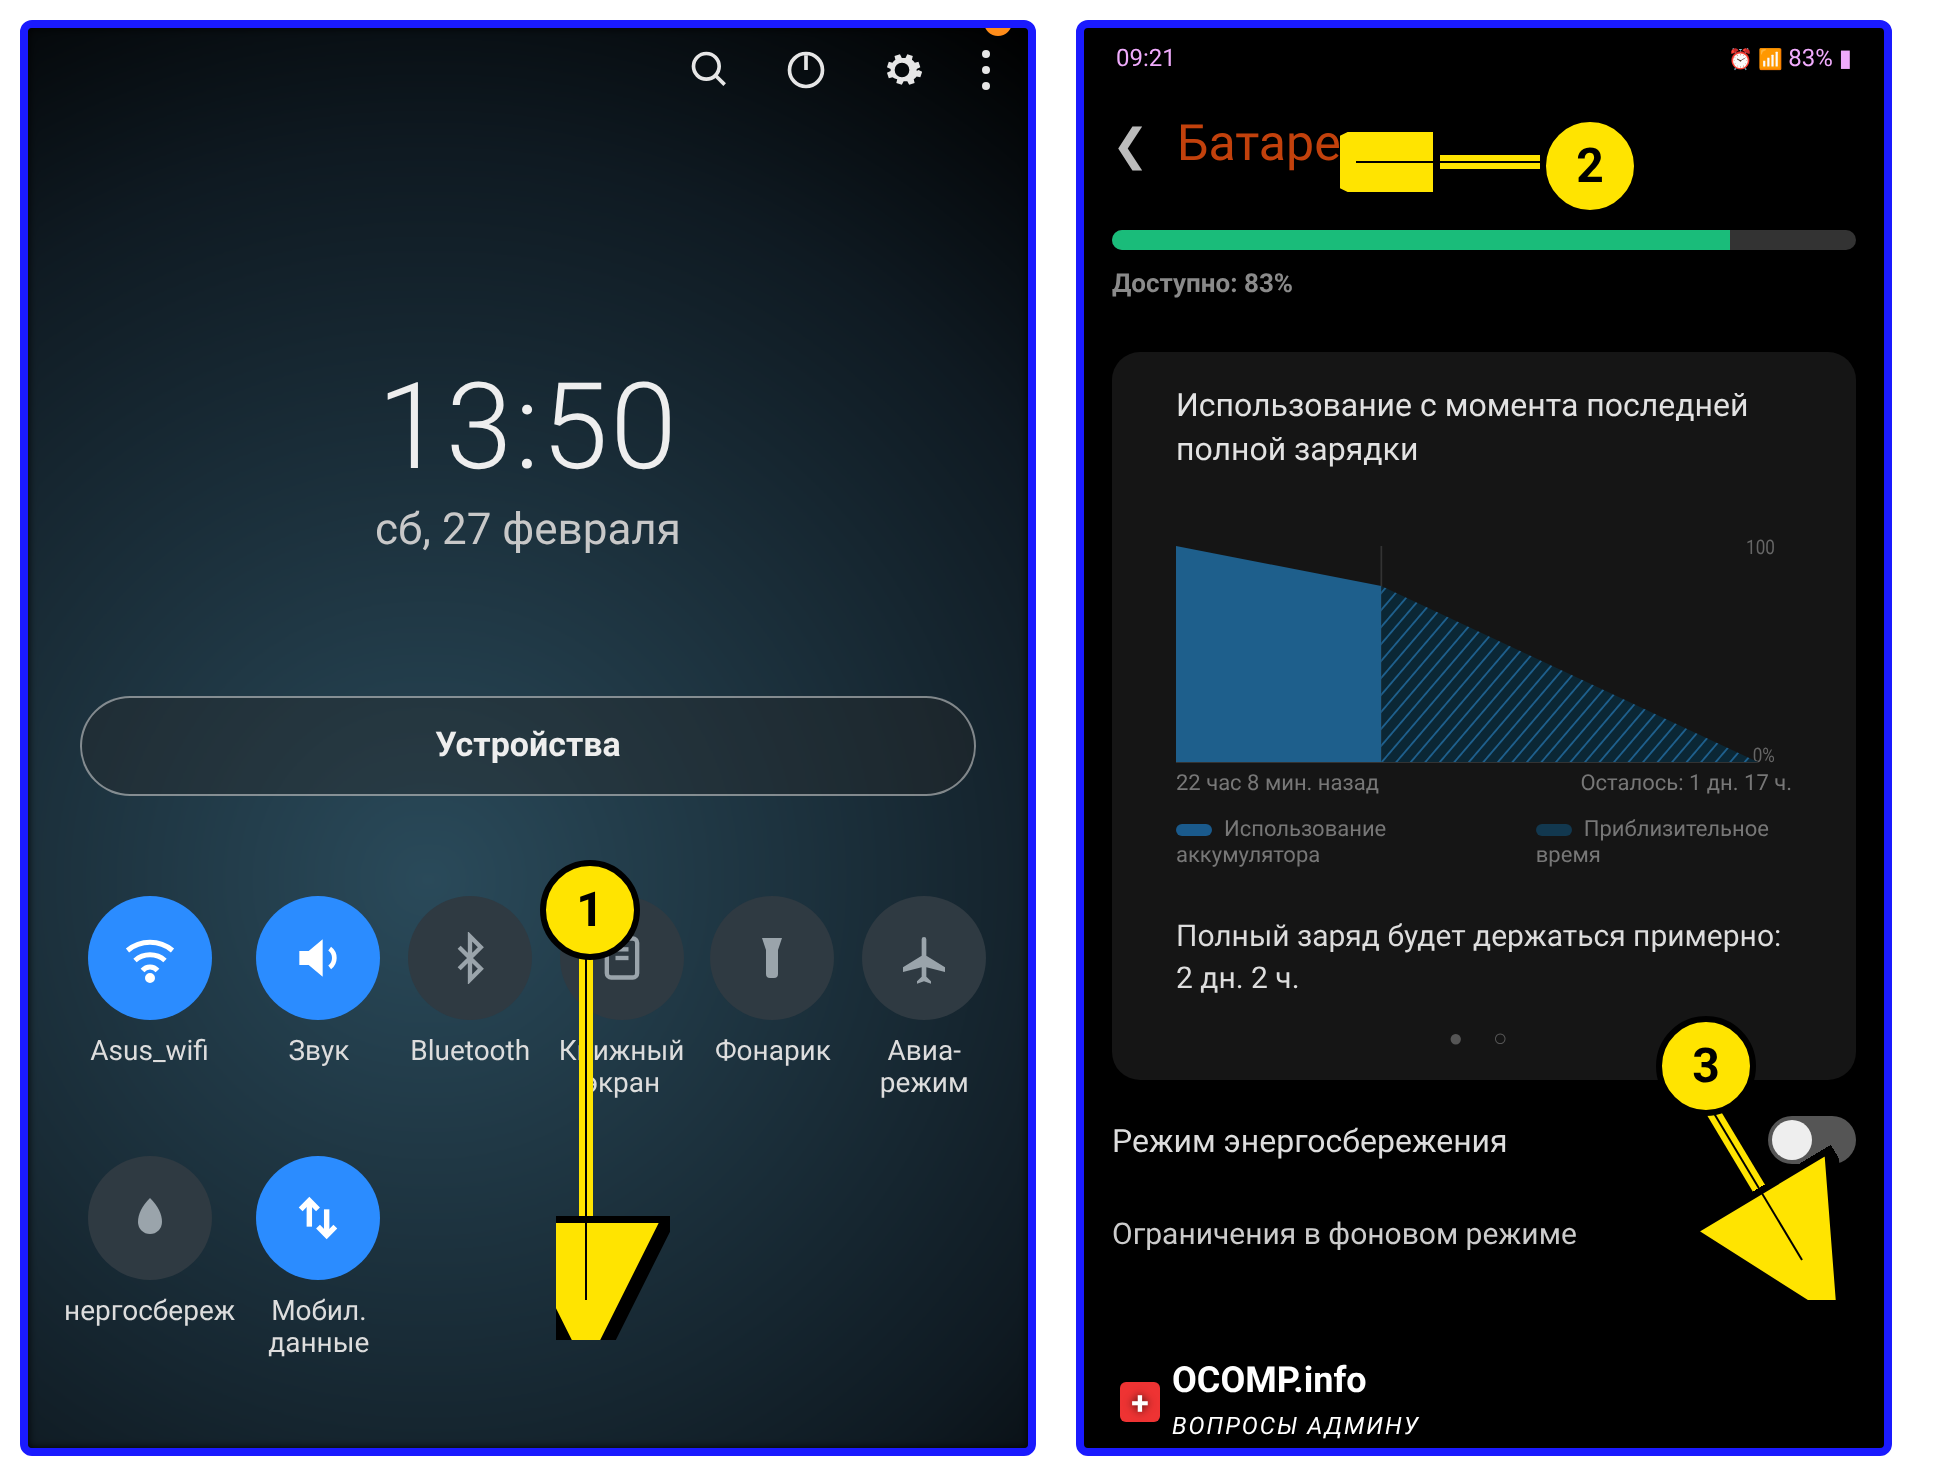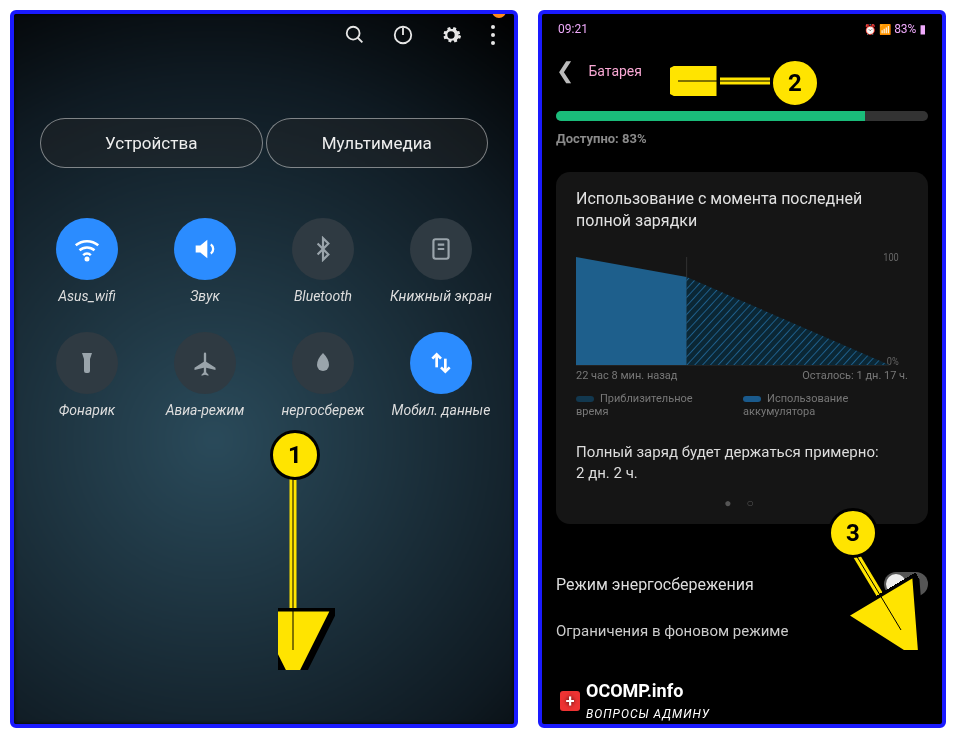--- a/index.html
+++ b/index.html
@@ -36,70 +36,70 @@
     align-items: center; padding: 8px 14px 0 0; gap: 22px;
   }
   .p1-top .ic { color: #e6e6e6; display:flex; align-items:center; justify-content:center; width:26px; height:26px; }
   .p1-top .dot { width: 14px; height:14px; border-radius:50%; background:#ff8c1a; margin-left:-10px; margin-top:-14px; }
   .p1-clock {
     position: relative; text-align:center; color:#eee; margin-top:130px;
   }
   .p1-time { font-size: 60px; font-weight:300; letter-spacing:1px; }
   .p1-date { font-size: 22px; color:#c8c8c8; margin-top:4px; }
   .p1-chips {
-    position: relative; display:flex; gap:3px; margin:70px 26px 0;
+    position: relative; display:flex; gap:3px; margin:70px 26px 0;font-weight:bold;
   }
   .chip {
     flex:1; border:1px solid rgba(255,255,255,.45); color:#eee; text-align:center;
     padding:14px 0; border-radius:28px; font-size:17px;
     background:rgba(40,40,40,.35);
   }
   .p1-grid {
     position: relative; margin:50px 18px 0;
-    display:grid; grid-template-columns:repeat(4,1fr); gap:28px 8px;
-    text-align:center; color:#ddd; font-size:14px;font-style:italic;
+    display:grid; grid-template-columns:repeat(6,1fr); gap:28px 8px;
+    text-align:center; color:#ddd; font-size:14px;
   }
   .qs { display:flex; flex-direction:column; align-items:center; gap:8px; }
   .qs .circ {
     width:62px; height:62px; border-radius:50%;
     display:flex; align-items:center; justify-content:center;
     background:#2f3a42;
   }
   .qs .circ.active { background:#2b8cff; }
   .qs .lbl { font-size:14px; }
 
   
   .p2-inner { position:relative; color:#ddd; padding:0 14px; }
   .p2-status {
     display:flex; justify-content:space-between; font-size:12px;
     color:#f0abfc; padding:8px 2px 0;
   }
   .p2-header { display:flex; align-items:center; gap:14px; margin-top:22px; }
   .p2-header .back { font-size:22px; color:#bbb; }
-  .p2-header .title { font-size:14px; color:#f9a8d4; }
+  .p2-header .title { font-size:25px; color:#c2410c; }
   .p2-bar {
     margin-top:28px; height:10px; border-radius:5px;
     background:#333; overflow:hidden; position:relative;
   }
   .p2-bar .fill { height:100%; background:#1abc7a; width:83%; }
   .p2-avail { font-size:13px; color:#8a8a8a; margin-top:10px;font-weight:bold; }
   .p2-card {
-    margin-top:26px; background:#151515; border-radius:14px; padding:16px 20px 14px;
+    margin-top:26px; background:#151515; border-radius:14px; padding:16px 32px 14px;
   }
   .p2-card .h { font-size:16px; color:#e2e2e2; line-height:1.35; }
-  .chartbox { margin-top:16px; height:120px; position:relative; }
+  .chartbox { margin-top:28px; height:120px; position:relative; }
   .chartbox svg { width:100%; height:100%; }
   .chartlbls { display:flex; justify-content:space-between; font-size:11px; color:#777; margin-top:2px;}
   .legend { display:flex; gap:28px; margin-top:10px; font-size:11px; color:#777; }
   .legend .dot { display:inline-block; width:18px; height:6px; border-radius:3px; background:#1a5a8c; margin-right:6px; }
   .p2-est { margin-top:24px; font-size:15px; color:#ddd; line-height:1.4;}
   .p2-dots { text-align:center; margin-top:12px; color:#555; letter-spacing:6px; font-size:12px;}
   .p2-row {
     display:flex; align-items:center; justify-content:space-between;
-    margin-top:48px; font-size:16px;
+    margin-top:18px; font-size:16px;
   }
   .toggle {
     width:44px; height:24px; border-radius:12px; background:#555; position:relative;
   }
   .toggle .knob { position:absolute; left:2px; top:2px; width:20px; height:20px; border-radius:50%; background:#eee; }
   .p2-sub { margin-top:26px; font-size:15px; color:#ccc; }
 
   
   .badge {
     position:absolute; width:44px; height:44px; border-radius:50%;
@@ -148,24 +148,27 @@
     <span class="ic" style="position:relative; width:14px;">
       <svg width="6" height="22" viewBox="0 0 6 22" fill="#e6e6e6">
           <circle cx="3" cy="3" r="2"></circle>
           <circle cx="3" cy="11" r="2"></circle>
           <circle cx="3" cy="19" r="2"></circle>
         </svg>
       <span class="dot" style="position:absolute; right:-6px; top:-4px;"></span>
     </span>
   </div>
 
+  <div class="p1-clock">
+    <div class="p1-time">13:50</div>
+    <div class="p1-date">сб, 27 февраля</div>
+  </div>
 
   <div class="p1-chips">
     <div class="chip">Устройства</div>
-    <div class="chip">Мультимедиа</div>
   </div>
 
   <div class="p1-grid">
     <div class="qs">
       <div class="circ active">
         <svg width="30" height="30" viewBox="0 0 24 24" fill="none" stroke="#fff" stroke-width="2">
             <path d="M3 9a14 14 0 0118 0"></path>
             <path d="M6 13a9 9 0 0112 0"></path>
             <path d="M9 17a4 4 0 016 0"></path>
             <circle cx="12" cy="20" r="1" fill="#fff"></circle>
@@ -275,22 +278,22 @@
             </pattern>
           </defs>
           <polygon points="120,30 340,118 120,118" fill="url(#hatch)"></polygon>
         </svg>
       </div>
       <div class="chartlbls">
         <span>22 час 8 мин. назад</span>
         <span>Осталось: 1 дн. 17 ч.</span>
       </div>
       <div class="legend">
+        <span><span class="dot"></span><span>Использование аккумулятора</span></span>
         <span><span class="dot" style="background:#12384f;"></span><span>Приблизительное время</span></span>
-        <span><span class="dot"></span><span>Использование аккумулятора</span></span>
       </div>
       <div class="p2-est">
         <span>Полный заряд будет держаться примерно:</span><br>
         <span>2 дн. 2 ч.</span>
       </div>
       <div class="p2-dots">● ○</div>
     </div>
 
     <div class="p2-row">
       <span>Режим энергосбережения</span>

